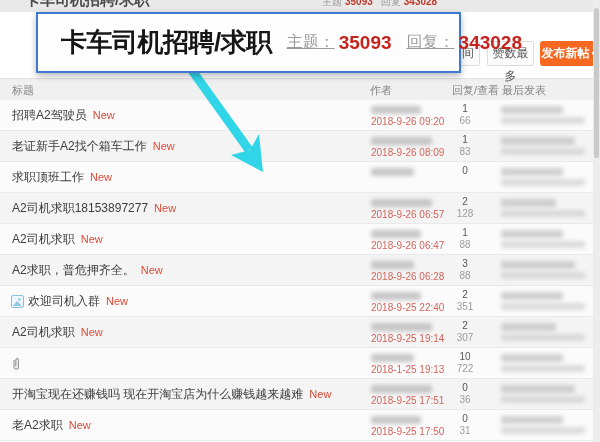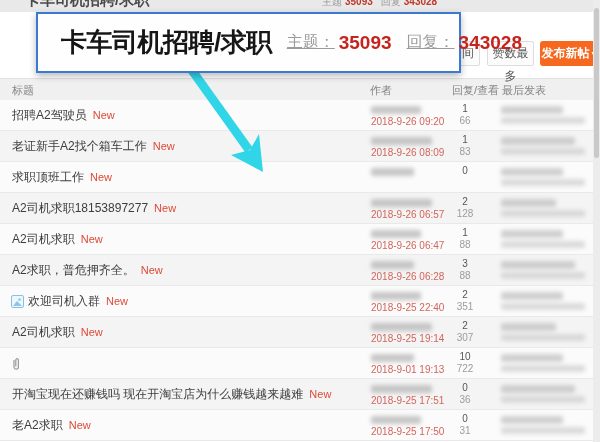--- a/index.html
+++ b/index.html
@@ -232,21 +232,21 @@
       </span>
       <span class="r-last-name"></span>
       <span class="r-last-date"></span>
     </div>
       <div class="row has-icon">
 
       <svg class="icon-clip" viewBox="0 0 11 14">
         <path d="M3 3 v7 a2.2 2.2 0 0 0 4.4 0 V3 a1.3 1.3 0 0 0 -2.6 0 v6.6" fill="none" stroke="#9a9a9a" stroke-width="1.2"></path>
       </svg>
       <span class="r-author-blur"></span>
-      <span class="r-date">2018-9-01 19:13</span>
+      <span class="r-date">2018-1-25 19:13</span>
       <span class="r-counts">
         <span class="r-replies">10</span>
         <span class="r-views">722</span>
       </span>
       <span class="r-last-name"></span>
       <span class="r-last-date"></span>
     </div>
       <div class="row even">
 
       <span class="r-title"><span>开淘宝现在还赚钱吗 现在开淘宝店为什么赚钱越来越难</span><span class="r-new">New</span></span>

